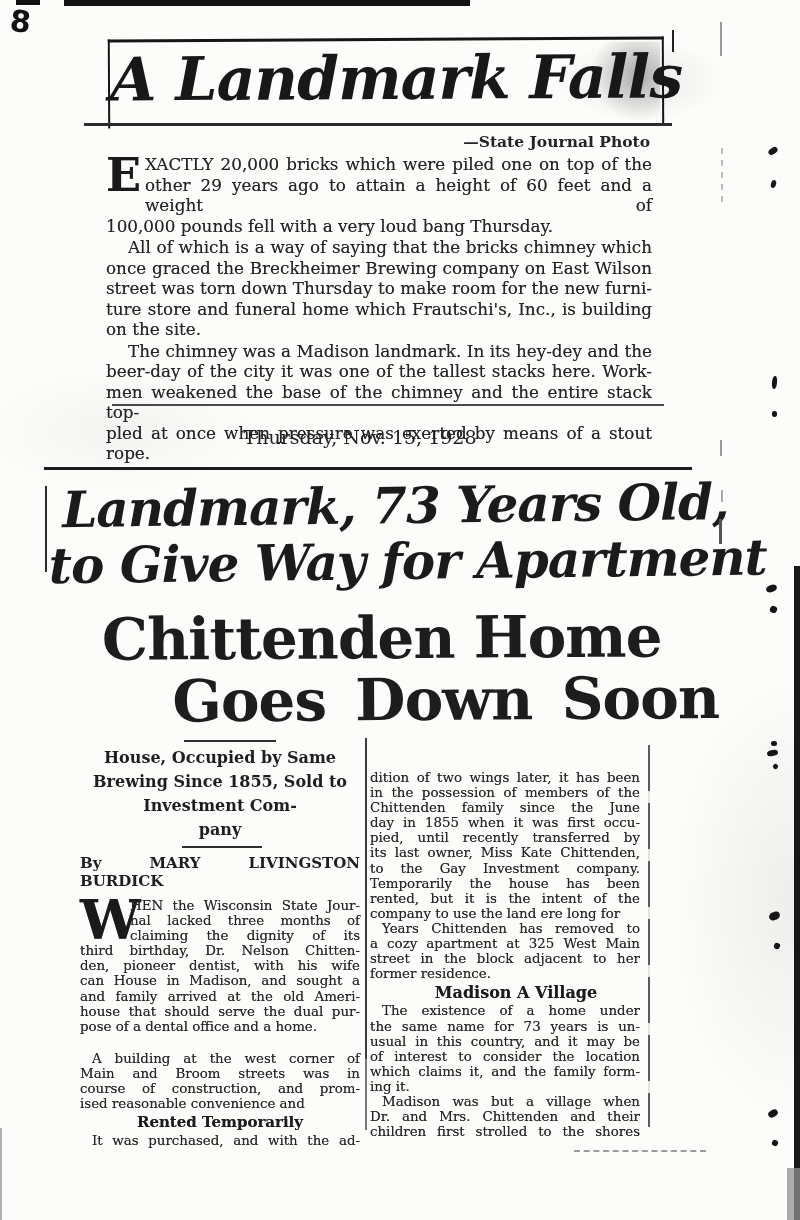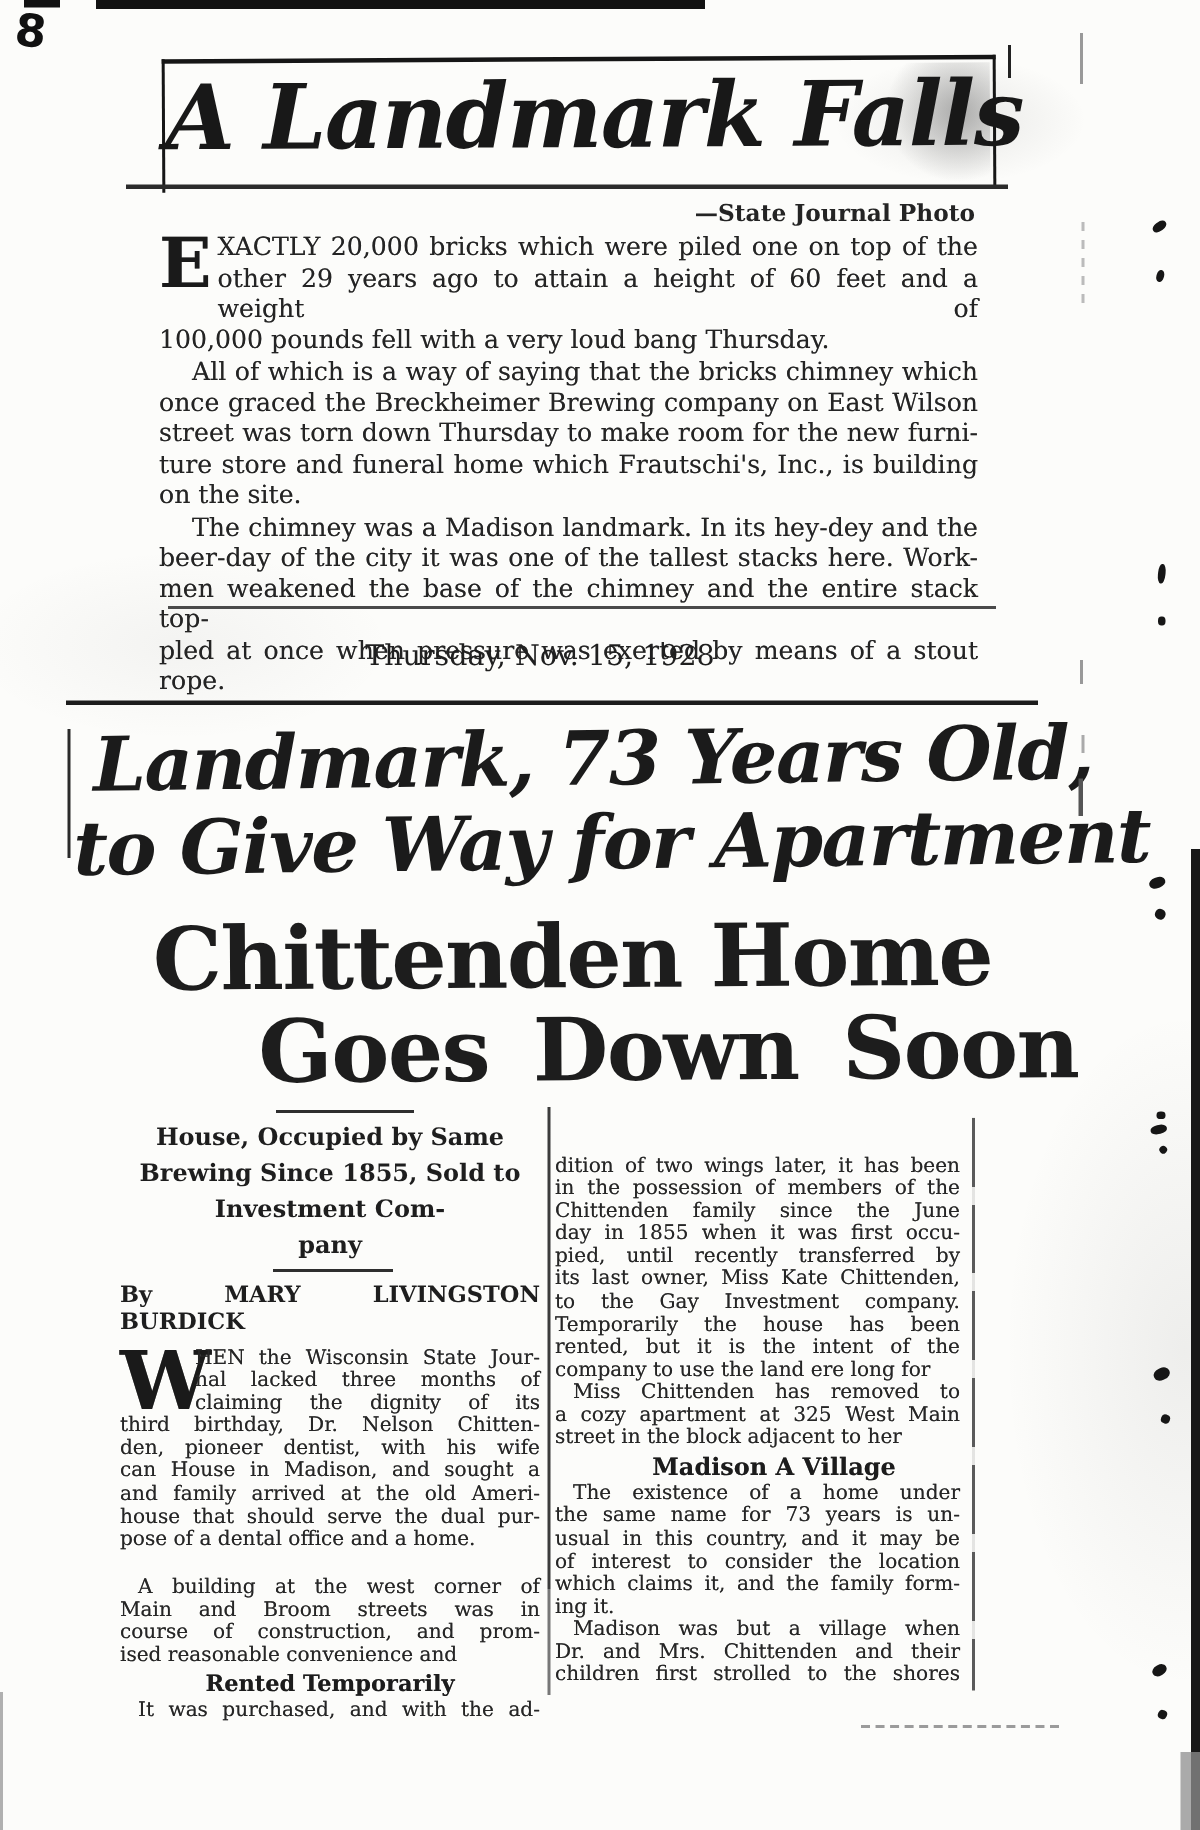--- a/index.html
+++ b/index.html
@@ -205,23 +205,24 @@
           <div class="tl">Chittenden family since the June</div>
           <div class="tl">day in 1855 when it was first occu-</div>
           <div class="tl">pied, until recently transferred by</div>
           <div class="tl">its last owner, Miss Kate Chittenden,</div>
           <div class="tl">to the Gay Investment company.</div>
           <div class="tl">Temporarily the house has been</div>
           <div class="tl">rented, but it is the intent of the</div>
           <div class="tl">company to use the land ere long for</div>
         </div>
       <div class="para pend ind">
-          <div class="tl">Miss Chittenden has removed to</div>
+          <div class="tl">Years Chittenden has removed to</div>
           <div class="tl">a cozy apartment at 325 West Main</div>
           <div class="tl">street in the block adjacent to her</div>
+          <div class="tl">former residence.</div>
         </div>
       <div class="colsub madison">Madison A Village</div>
       <div class="para pend ind">
           <div class="tl">The existence of a home under</div>
           <div class="tl">the same name for 73 years is un-</div>
           <div class="tl">usual in this country, and it may be</div>
           <div class="tl">of interest to consider the location</div>
           <div class="tl">which claims it, and the family form-</div>
           <div class="tl">ing it.</div>
         </div>

